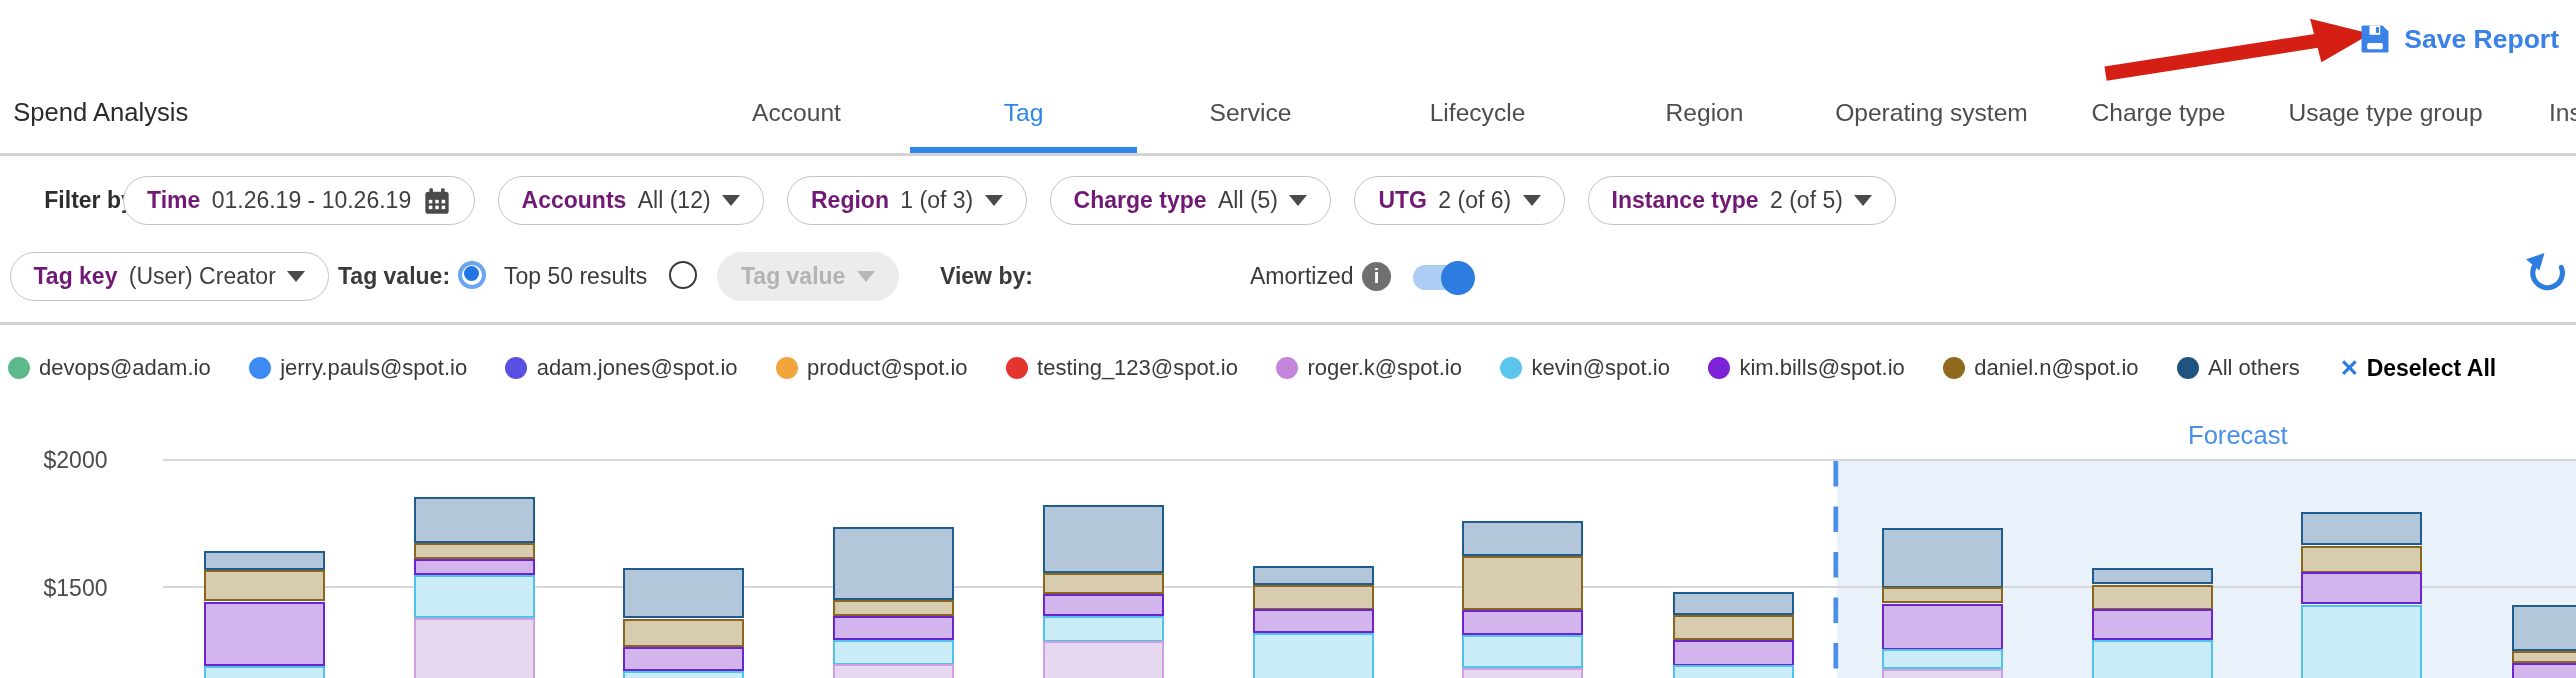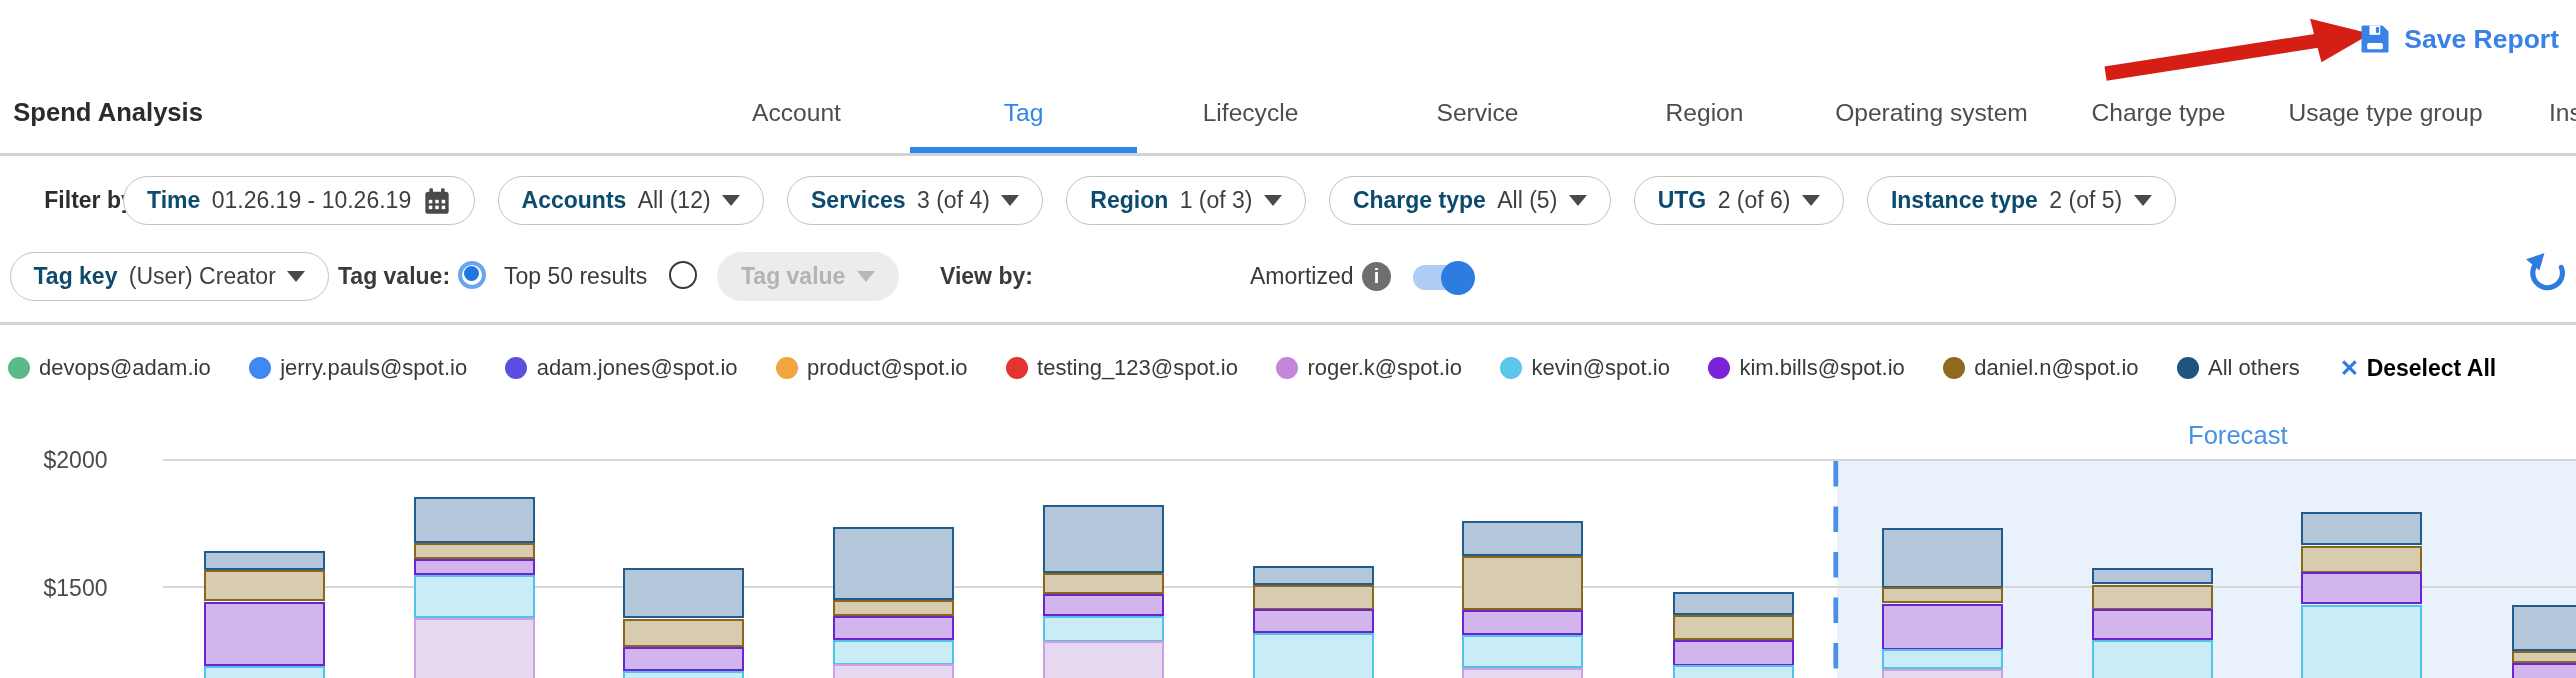--- a/index.html
+++ b/index.html
@@ -1,39 +1,39 @@
 <!DOCTYPE html>
 <html style="font-size:15px"><head>
 <meta charset="utf-8">
 <style>
   html,body{margin:0;padding:0;}
   body{
     width:2576px;height:678px;overflow:hidden;background:#ffffff;
     font-family:"Liberation Sans",sans-serif;color:#2d2d2d;position:relative;
   }
   
-  .page-title{position:absolute;left:13.3px;top:98px;font-size:25.6px;font-weight:bold;color:#2b2b2b;}
+  .page-title{position:absolute;left:13.3px;top:98px;font-size:25.6px;font-weight:normal;color:#2b2b2b;}
   .save-report{position:absolute;right:17px;top:21px;display:flex;align-items:center;gap:11.4px;cursor:pointer;}
   .save-report span{font-size:26.5px;font-weight:bold;color:#3b82e8;}
   .annot-arrow{position:absolute;left:2098px;top:11.4px;width:284px;height:76px;pointer-events:none;}
   .tabs{position:absolute;left:683px;top:91px;height:63px;display:flex;width:1893px;overflow:hidden;}
   .tab{width:227px;flex:0 0 227px;display:flex;align-items:flex-start;justify-content:center;
        font-size:24.6px;color:#4d4d4d;position:relative;padding-top:7.6px;cursor:pointer;}
   .tab:last-child{justify-content:flex-start;padding-left:50px;}
   .tab.active{color:#2e86e8;}
   .tab .underline{position:absolute;left:0;bottom:0;width:100%;height:6.6px;background:#2e86e8;}
   .sep{position:absolute;left:0;width:2576px;height:2.8px;background:#d3d3d3;}
   
   .frow1{position:absolute;left:0;top:176px;height:49px;width:2576px;}
   .frow-label{font-size:23px;font-weight:bold;color:#2d2d2d;line-height:49px;margin-left:31px;}
   #filter-by-label{position:absolute;left:13.3px;top:0;}
   #pill-row{position:absolute;left:123px;top:0;display:flex;gap:23px;}
   .pill{height:49px;box-sizing:border-box;border:1.9px solid #c2c2c2;border-radius:25.6px;
         display:inline-flex;align-items:center;padding:0 23px;gap:11.4px;background:#fff;cursor:pointer;white-space:nowrap;}
-  .pill .pl{font-size:23px;font-weight:bold;color:#0c4a6e;}
+  .pill .pl{font-size:23px;font-weight:bold;color:#701a75;}
   .pill .pv{font-size:23px;color:#3f3f3f;}
   .caret{width:0;height:0;border-left:9.5px solid transparent;border-right:9.5px solid transparent;
          border-top:11.4px solid #4a4a4a;display:inline-block;}
   .pill.disabled{background:#ececec;border-color:#ececec;cursor:default;}
   .pill.disabled .pl{color:#b3b3b3;font-weight:bold;}
   .pill.disabled .caret{border-top-color:#b8b8b8;}
   .frow2{position:absolute;left:0;top:252px;height:49px;width:2576px;}
   .abs{position:absolute;top:0;}
   .radio{position:absolute;width:28px;height:28px;border-radius:50%;box-sizing:border-box;cursor:pointer;top:8.5px;}
   .radio.sel{border:4.7px solid #6aa6f0;background:#fff;}
@@ -85,24 +85,24 @@
 
 <div class="tabs">
     <div class="tab">
       <span>Account</span>
     </div>
     <div class="tab active">
       <span>Tag</span>
       <div class="underline"></div>
     </div>
     <div class="tab">
+      <span>Service</span>
+    </div>
+    <div class="tab">
       <span>Lifecycle</span>
-    </div>
-    <div class="tab">
-      <span>Service</span>
     </div>
     <div class="tab">
       <span>Region</span>
     </div>
     <div class="tab">
       <span>Operating system</span>
     </div>
     <div class="tab">
       <span>Charge type</span>
     </div>
@@ -129,25 +129,20 @@
           <rect x="10.5" y="11" width="3" height="3" fill="#ffffff"></rect>
           <rect x="16" y="11" width="3" height="3" fill="#ffffff"></rect>
         <rect x="5" y="16" width="3" height="3" fill="#ffffff"></rect>
           <rect x="10.5" y="16" width="3" height="3" fill="#ffffff"></rect>
           <rect x="16" y="16" width="3" height="3" fill="#ffffff"></rect>
       </svg>
     </div>
   <div class="pill">
         <span class="pl">Accounts</span>
         <span class="pv">All (12)</span>
-        <span class="caret"></span>
-      </div>
-      <div class="pill">
-        <span class="pl">Services</span>
-        <span class="pv">3 (of 4)</span>
         <span class="caret"></span>
       </div>
       <div class="pill">
         <span class="pl">Region</span>
         <span class="pv">1 (of 3)</span>
         <span class="caret"></span>
       </div>
       <div class="pill">
         <span class="pl">Charge type</span>
         <span class="pv">All (5)</span>

